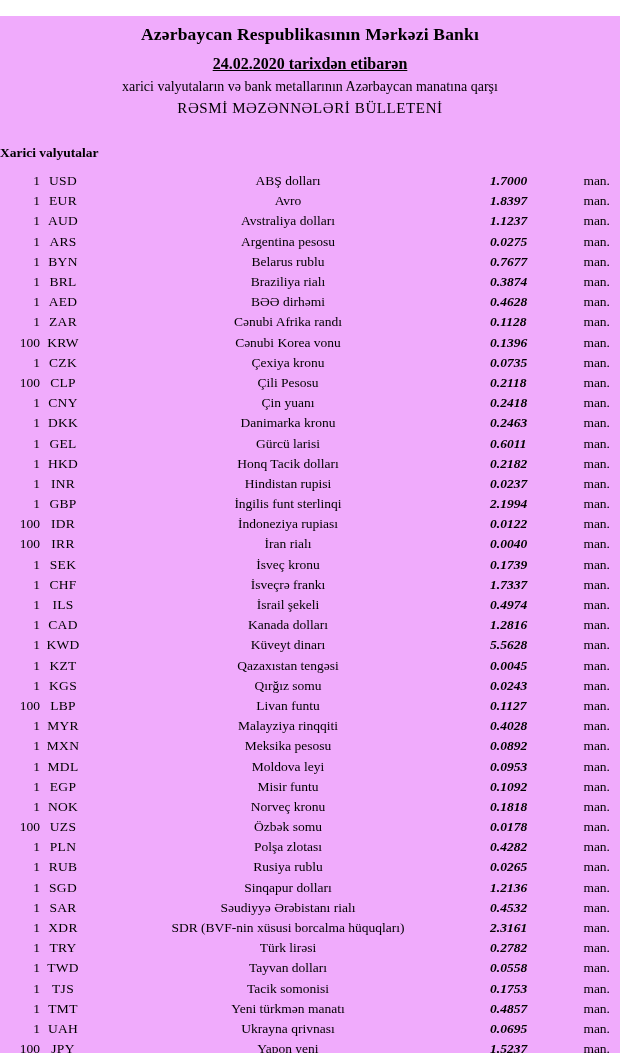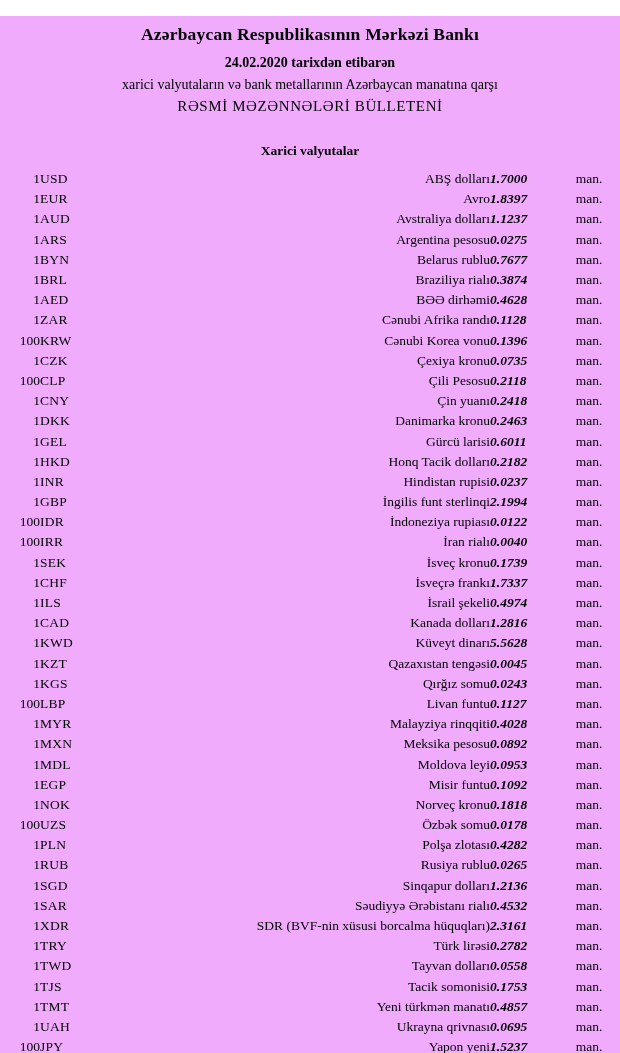--- a/index.html
+++ b/index.html
@@ -17,58 +17,59 @@
     padding-top: 8px;
   }
   .header { text-align: center; }
   .title {
     font-size: 17.5px;
     font-weight: bold;
     letter-spacing: 0.2px;
     margin-bottom: 10px;
   }
   .date-line {
-    font-size: 14px;
+    font-size: 16px;
     font-weight: bold;
     margin-bottom: 6px;
+    text-decoration: underline;
   }
   .subtitle {
     font-size: 14px;
     margin-bottom: 5px;
   }
   .bulletin {
     font-size: 15px;
     font-weight: normal;
     letter-spacing: 0.6px;
     margin-bottom: 28px;
     text-align: center;
   }
   .section-title {
-    text-align: center;
+    text-align: left;
     font-size: 13.5px;
     font-weight: bold;
     margin-bottom: 10px;
   }
   table.rates {
     width: 600px;
     margin: 0 auto;
     border-collapse: collapse;
     font-size: 13.5px;
   }
   table.rates td {
     padding: 0;
     height: 20.2px;
     vertical-align: middle;
     white-space: nowrap;
   }
   td.qty   { width: 30px;  text-align: right; padding-right: 8px; }
-  td.code  { width: 46px;  letter-spacing: 0.3px; }
-  td.name  { text-align: right; padding-left: 10px; }
+  td.code  { width: 46px;  text-align: center; letter-spacing: 0.3px; }
+  td.name  { text-align: center; padding-left: 10px; }
   td.rate  { width: 78px;  text-align: left; font-weight: bold; font-style: italic; padding-right: 12px; }
-  td.unit  { width: 42px;  text-align: center; }
+  td.unit  { width: 42px;  text-align: right; }
 </style>
 </head>
 <body>
 
 <div class="page">
   <div class="header">
     <div class="title">Azərbaycan Respublikasının Mərkəzi Bankı</div>
     <div class="date-line">24.02.2020 tarixdən etibarən</div>
     <div class="subtitle">xarici valyutaların və bank metallarının Azərbaycan manatına qarşı</div>
     <div class="bulletin">RƏSMİ MƏZƏNNƏLƏRİ BÜLLETENİ</div>

